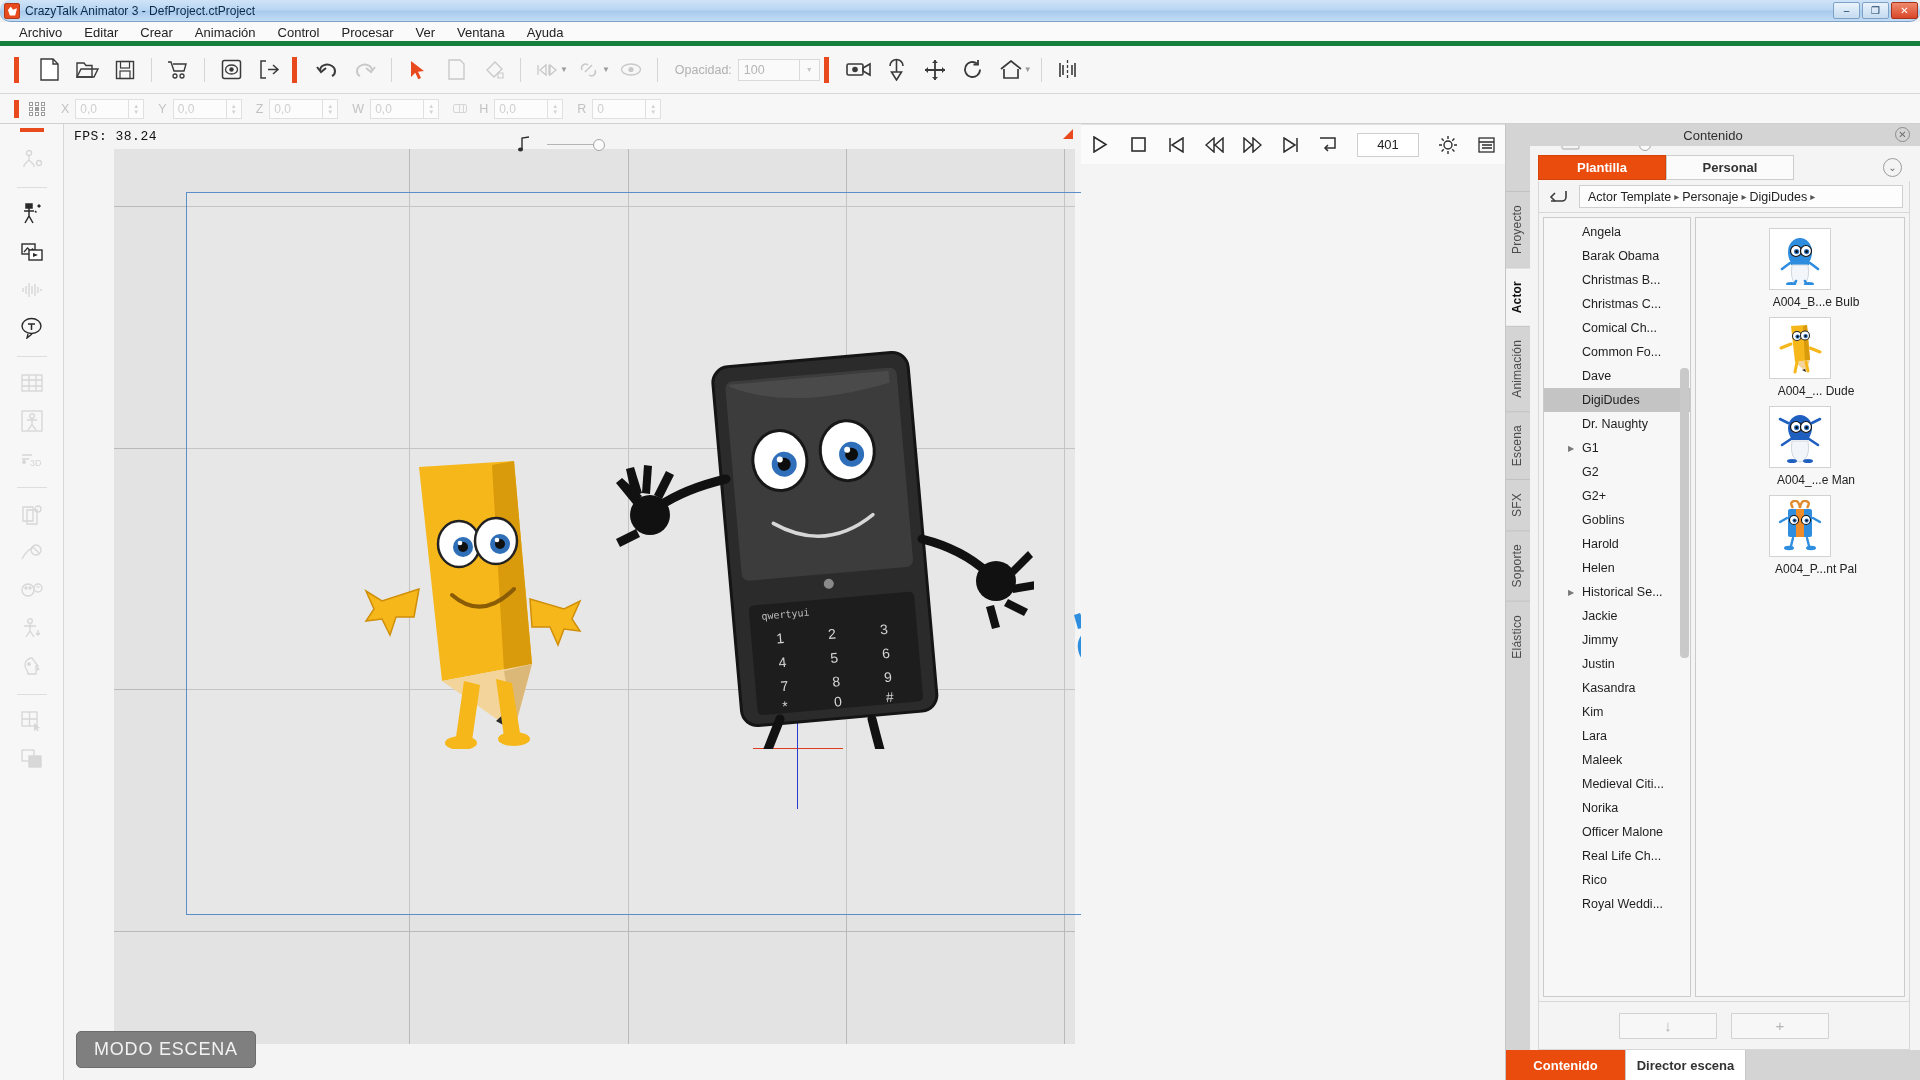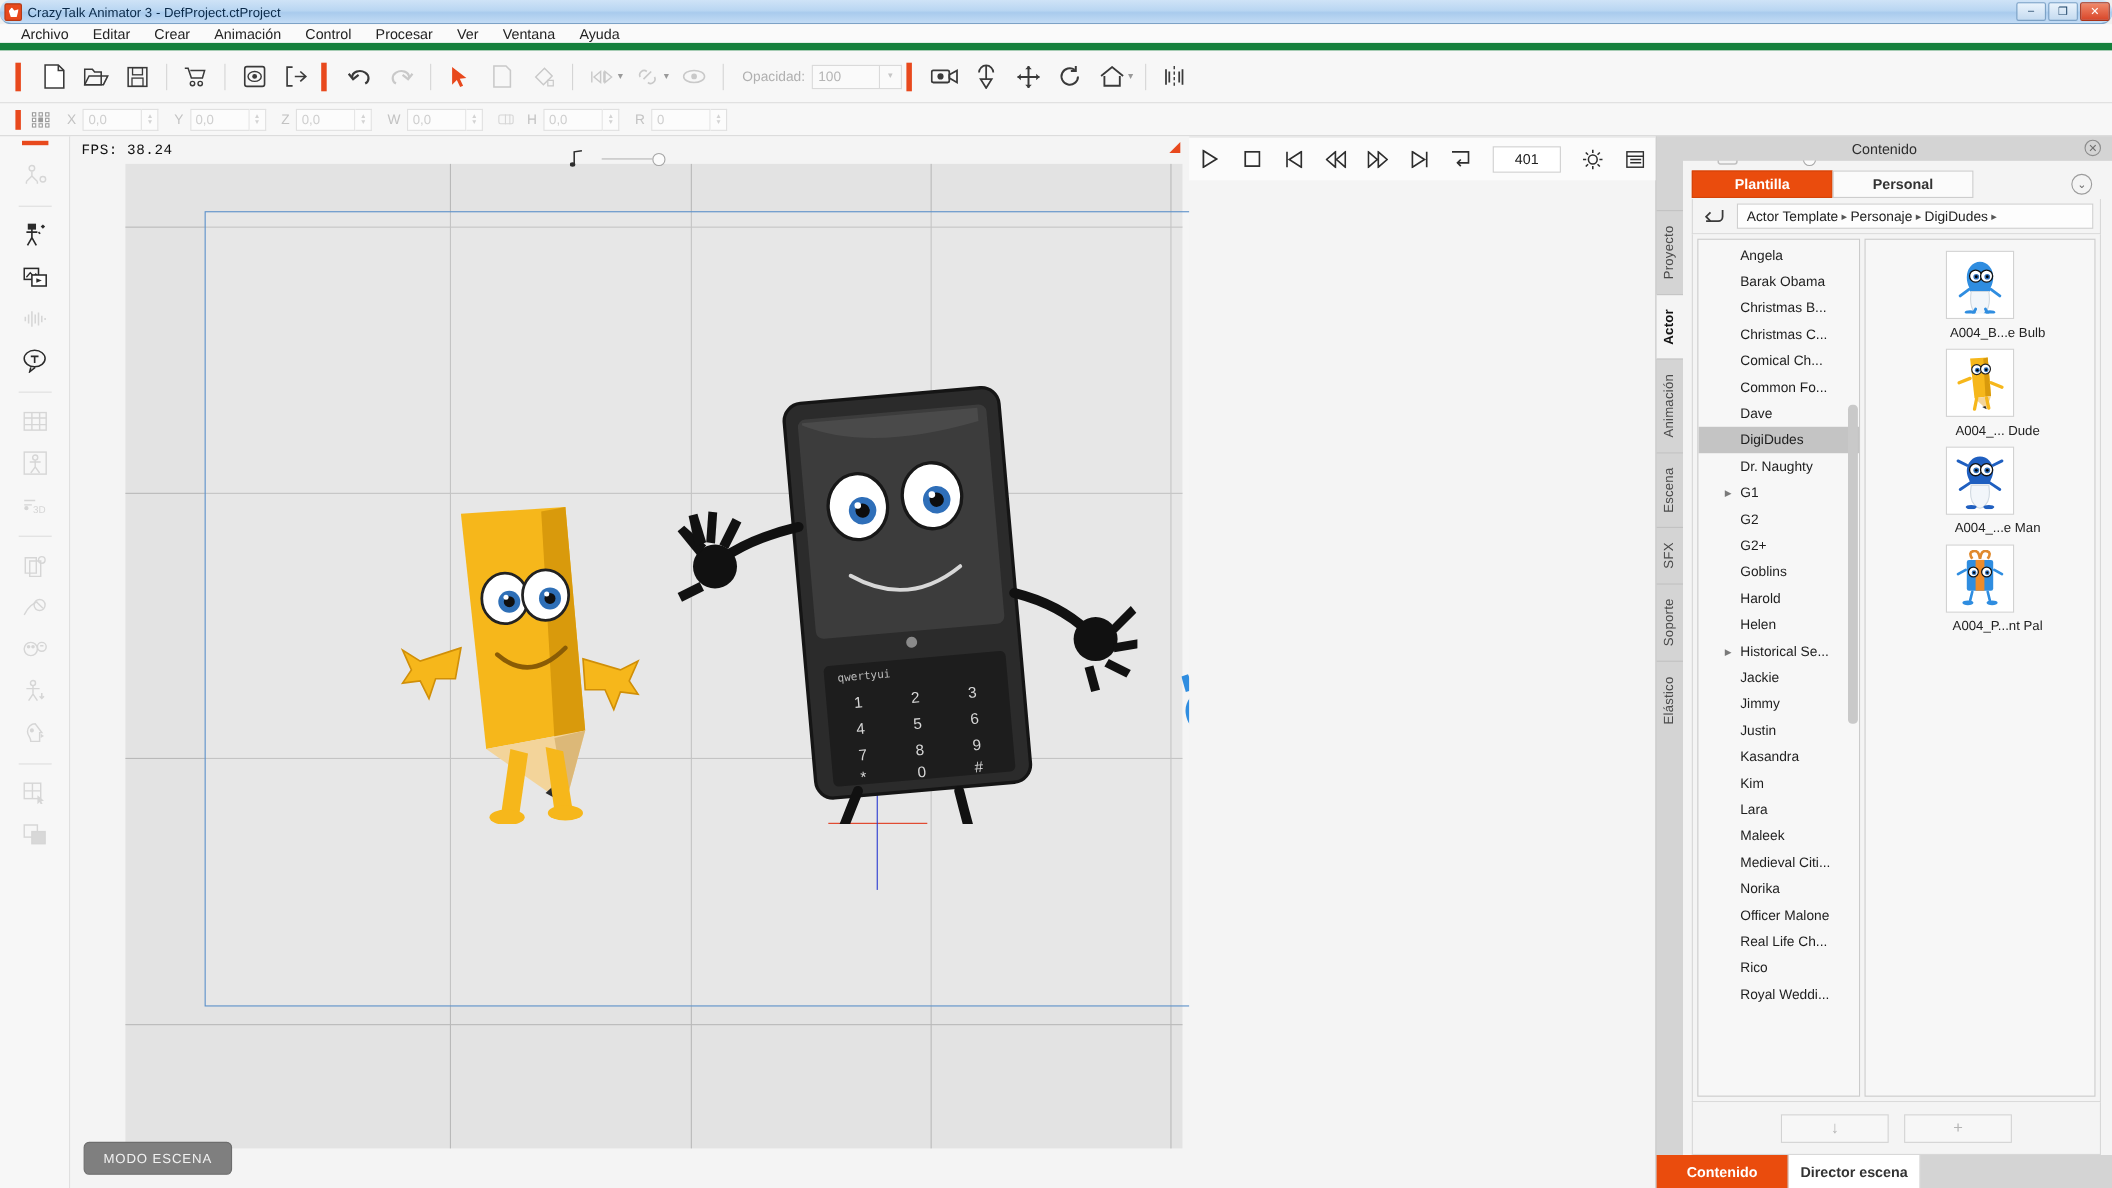--- a/index.html
+++ b/index.html
@@ -37,22 +37,22 @@
     width: 27px; height: 17px; border: 1px solid #7da2c6;
     background: linear-gradient(to bottom,#eaf3fc,#c5dbf0);
     display: flex; align-items: center; justify-content: center;
     font-size: 10px; color: #12395e; border-radius: 2px;
   }
   #titlebar .win-btn.close { background: linear-gradient(to bottom,#f08a6c,#d9472a); color:#fff; border-color:#a93218; }
 
   
   #menubar {
     height: 24px; background: #fafafa;
-    border-bottom: 7px solid #15803d;
-    display: flex; align-items: center; padding-left: 8px;
+    border-bottom: 5px solid #15803d;
+    display: flex; padding-left: 8px;
   }
   #menubar .menu-item {
     padding: 3px 11px; font-size: 13px; color: #222; cursor: default;
   }
 
   
   #toolbar {
     height: 48px; background: #f7f7f7;
     border-bottom: 1px solid #d8d8d8;
     display: flex; align-items: center; padding-left: 10px; gap: 0;
@@ -131,21 +131,21 @@
   }
   #stage .gl { position: absolute; background: #b9b9b9; }
   #safe {
     position: absolute; left: 72px; top: 43px; width: 1305px; height: 723px;
     border: 1px solid #5b8fc9; background: rgba(255,255,255,0.16);
   }
   .crosshair-h { position:absolute; left: 639px; top: 599px; width: 90px; height: 1px; background: #e03a1f; }
   .crosshair-v { position:absolute; left: 683px; top: 540px; width: 1px; height: 120px; background: #2a3ad0; }
   #modebadge {
     position: absolute; left: 12px; bottom: 12px;
-    background: #7f7f7f; color: #f2f2f2; font-size: 12px; letter-spacing: .8px;
+    background: #7f7f7f; color: #f2f2f2; font-size: 18px; letter-spacing: .8px;
     padding: 7px 17px; border-radius: 5px; border: 1px solid #6d6d6d; z-index: 6;
   }
 
   
   .char { position: absolute; }
   .char svg { display: block; }
 
   
   #scrub {
     height: 34px; background: #f4f4f4; position: relative; flex: none;

